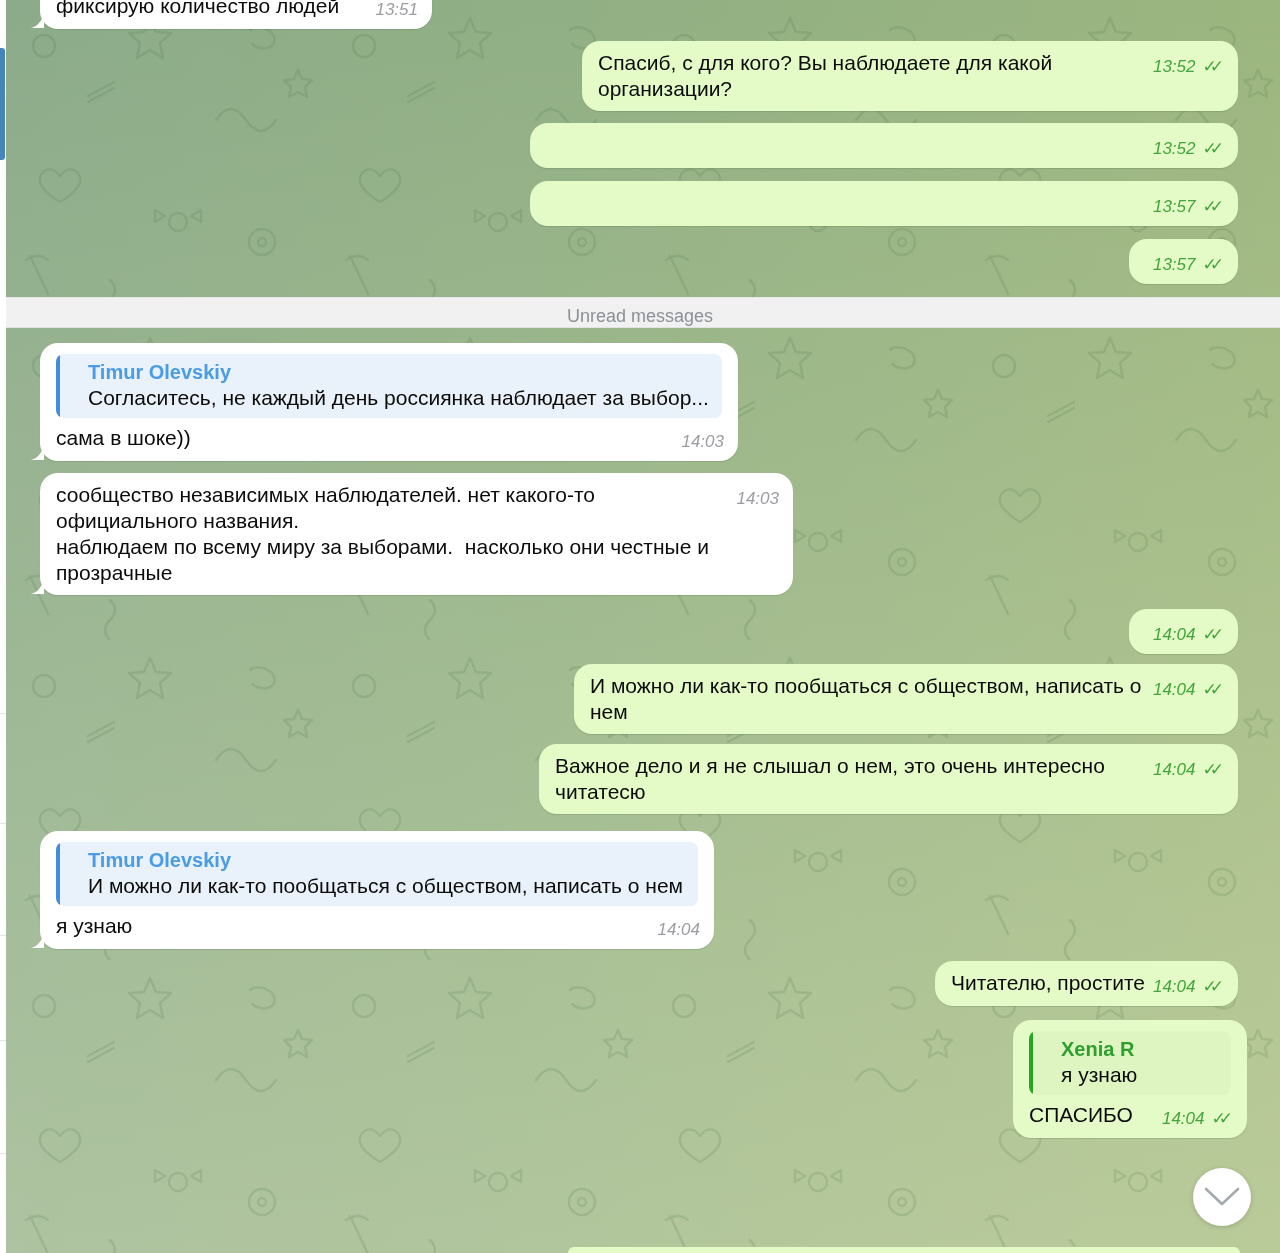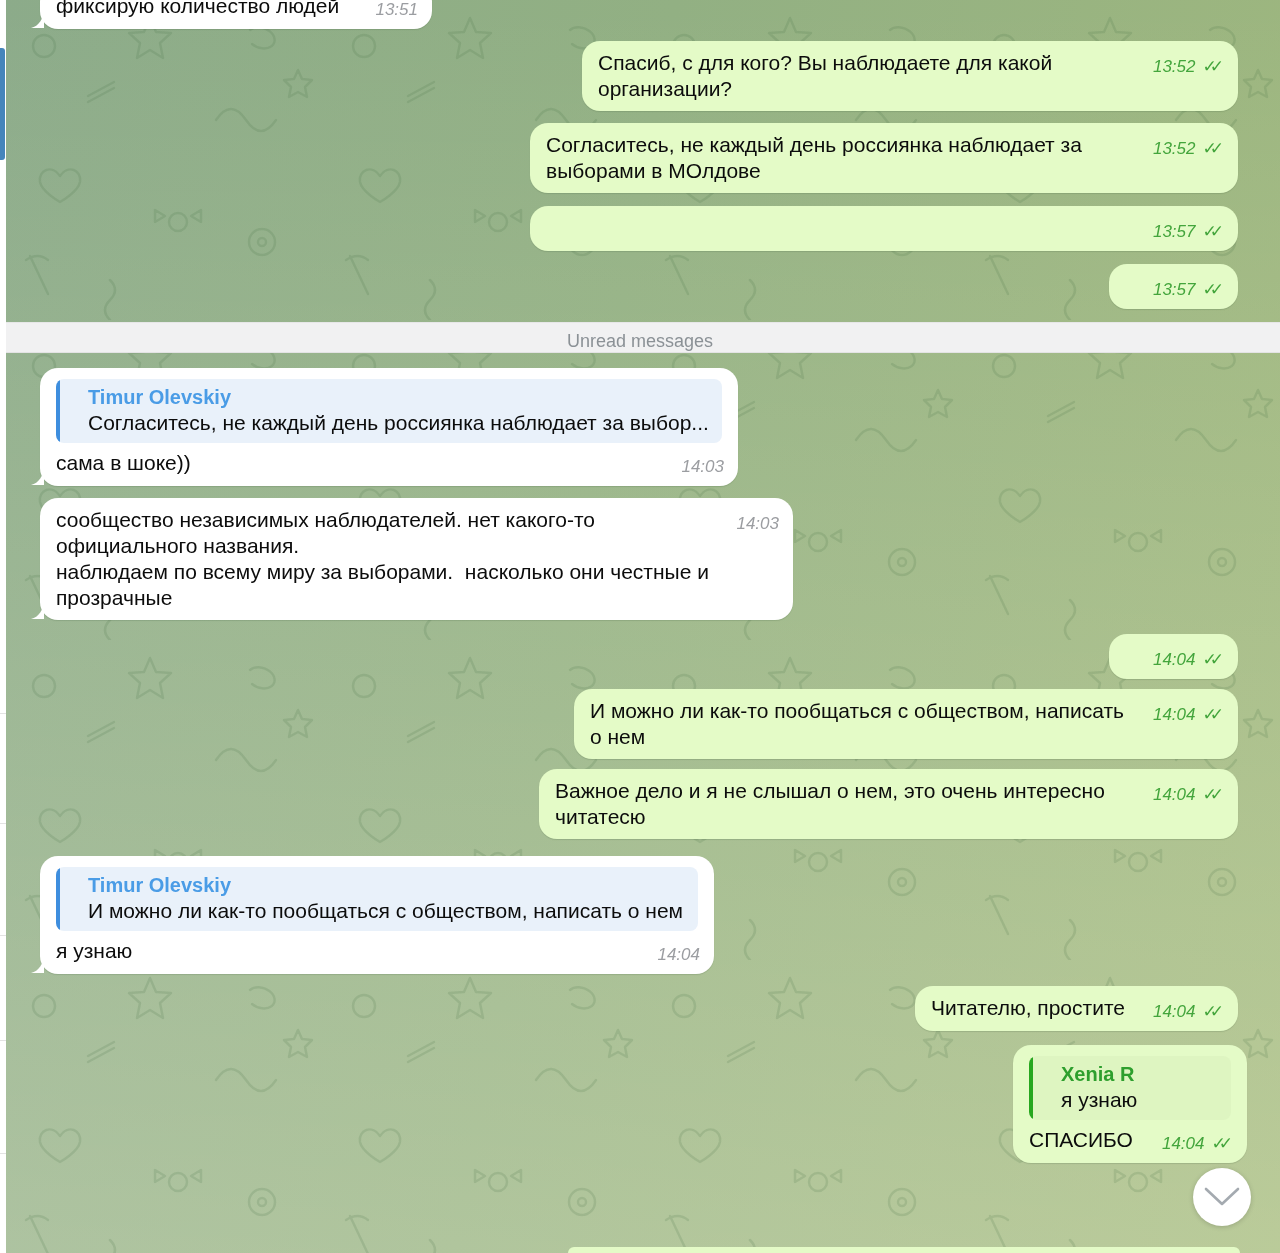--- a/index.html
+++ b/index.html
@@ -27,21 +27,21 @@
   .row.out{justify-content:flex-end;}
   .bubble{
     position:relative;box-sizing:border-box;
     border-radius:18px;padding:9px 16px;
     font-size:21px;line-height:26px;
     box-shadow:0 1px 1px rgba(62,86,56,0.18);
   }
   .bubble.in{background:var(--incoming-bubble,#ffffff);}
   .bubble.out{background:var(--outgoing-bubble,#e4fbc7);}
   .text{white-space:pre-wrap;}
-  .meta{float:right;margin:7px -2px 0 28px;font-size:17px;line-height:20px;font-style:italic;white-space:nowrap;}
+  .meta{float:right;margin:7px -2px 0 8px;font-size:17px;line-height:20px;font-style:italic;white-space:nowrap;}
   .in  .meta{color:var(--incoming-meta,#9b9da1);}
   .out .meta{color:var(--outgoing-meta,#43a53c);}
   .checks{display:inline-block;letter-spacing:-7px;padding-right:7px;margin-left:7px;}
   
   .reply{display:block;position:relative;overflow:hidden;border-radius:8px;padding:5px 10px 7px 32px;margin:2px 0 7px;}
   .reply::before{content:'';position:absolute;left:0;top:0;bottom:0;width:4px;}
   .reply-blue{background:var(--reply-blue-bg,#e9f1fa);}
   .reply-blue::before{background:var(--reply-blue-bar,#3e8ede);}
   .reply-blue .reply-name{color:var(--reply-blue-name,#4a9ce6);}
   .reply-green{background:var(--reply-green-bg,#def5c1);}
@@ -124,21 +124,20 @@
   <div class="row out">
     <div class="bubble out" style="width:656px">
       <span class="meta"><span>13:52</span><span class="checks">✓✓</span></span>
       <span class="text">Спасиб, с для кого? Вы наблюдаете для какой организации?</span>
     </div>
   </div>
 
   <div class="row out" style="margin-bottom:13px">
     <div class="bubble out" style="width:708px">
       <span class="meta"><span>13:52</span><span class="checks">✓✓</span></span>
-      <span class="text">Согласитесь, не каждый день россиянка наблюдает за выборами в МОлдове</span>
     </div>
   </div>
 
   <div class="row out" style="margin-bottom:13px">
     <div class="bubble out" style="width:708px">
       <span class="meta"><span>13:57</span><span class="checks">✓✓</span></span>
     </div>
   </div>
 
   <div class="row out" style="margin-bottom:13px">

